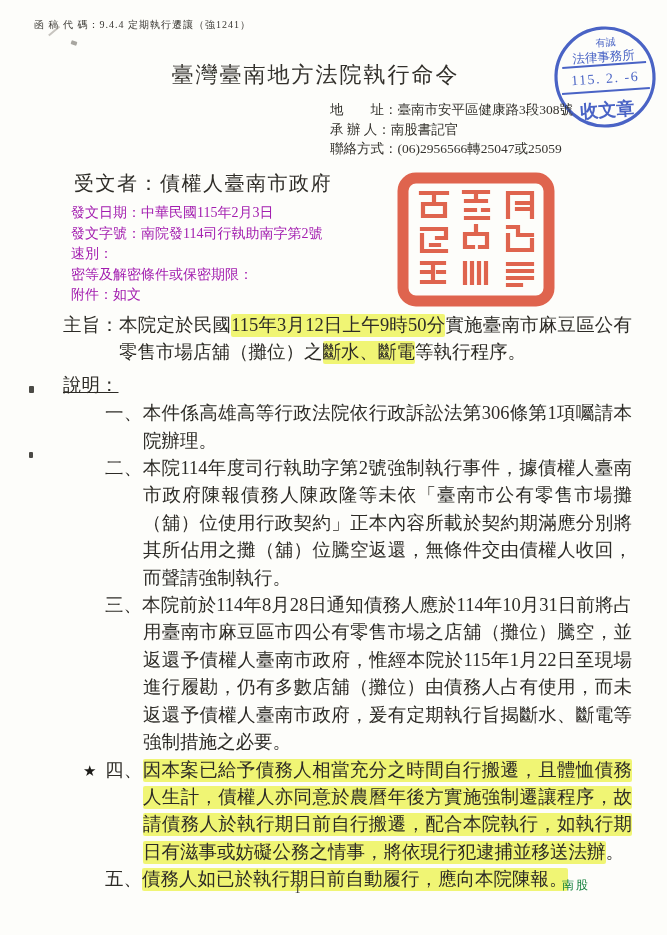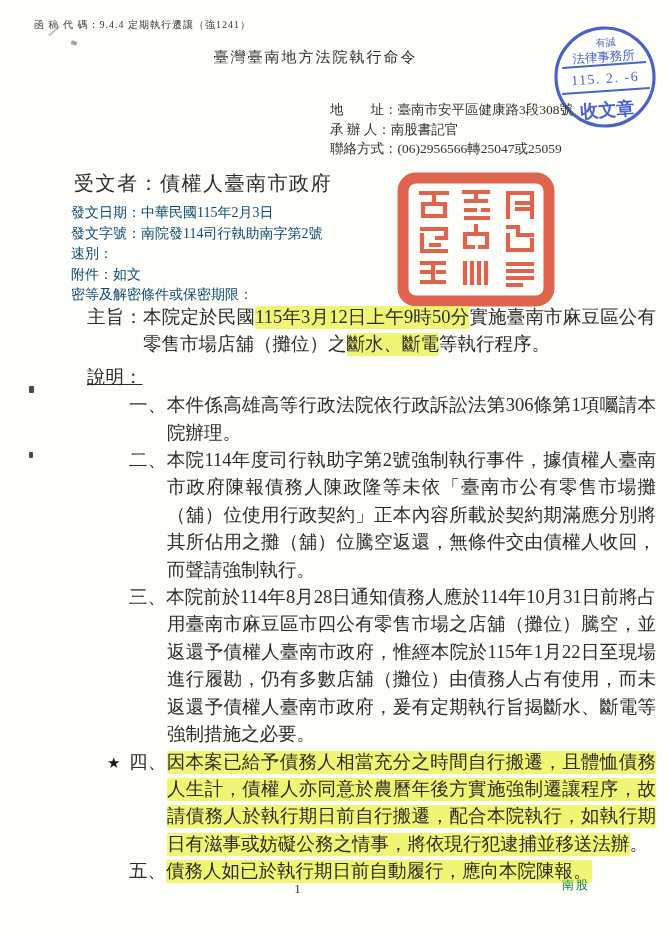--- a/index.html
+++ b/index.html
@@ -10,40 +10,39 @@
     color:#2e2c28;
     position:relative;
     overflow:hidden;
   }
   .page{position:absolute;inset:0;}
   .code-line{
     position:absolute;left:34px;top:18px;
     font-size:10px;letter-spacing:1px;color:#3a3833;
   }
   .doc-title{
-    position:absolute;left:0;top:48px;width:631px;
-    text-align:center;font-size:15px;letter-spacing:2px;color:#33312c;
+    position:absolute;left:0;top:60px;width:631px;
+    text-align:center;font-size:22px;letter-spacing:2px;color:#33312c;
   }
   .contact{
     position:absolute;left:330px;top:100px;
     font-size:13.5px;line-height:19.5px;color:#35332e;white-space:nowrap;
   }
   .recipient{
     position:absolute;left:74px;top:170px;
     font-size:20px;letter-spacing:1.5px;color:#2f2d28;font-family:Liberation Mono, monospace;
   }
   .meta{
     position:absolute;left:71px;top:203px;
-    font-size:14px;line-height:20.5px;color:#0c4a6e;white-space:nowrap;
+    font-size:14px;line-height:20.5px;color:#a21caf;white-space:nowrap;
   }
   .main{
-    position:absolute;left:63px;top:304px;width:569px;
+    position:absolute;left:63px;top:312px;width:569px;
     font-size:18.5px;line-height:27.4px;color:#2d2b26;
     text-align:justify;
-    margin-left:24px;
   }
   .subject{padding-left:56px;text-indent:-56px;margin-bottom:5px;}
   .expl-label{margin-bottom:1px;text-decoration:underline;}
   .items{margin-left:42px;}
   .item{padding-left:38px;text-indent:-38px;position:relative;}
   .item .star{
     position:absolute;left:-22px;top:1px;text-indent:0;
     font-size:15px;color:#1c1b18;
   }
   mark{
@@ -112,22 +111,22 @@
     <div>承 辦 人：南股書記官</div>
     <div>聯絡方式：(06)2956566轉25047或25059</div>
   </div>
 
   <div class="recipient">受文者：債權人臺南市政府</div>
 
   <div class="meta">
     <div>發文日期：中華民國115年2月3日</div>
     <div>發文字號：南院發114司行執助南字第2號</div>
     <div>速別：</div>
+    <div>密等及解密條件或保密期限：</div>
     <div>附件：如文</div>
-    <div>密等及解密條件或保密期限：</div>
   </div>
 
   <svg class="red-seal" viewBox="0 0 160 137">
     <g stroke="#dd4f36" fill="none" stroke-linecap="square">
       <rect x="7" y="7" width="146" height="123" rx="13" stroke-width="11"></rect>
       <g stroke-width="4.2">
         <path d="M25 22 h26 M38 22 v11 M27 33 h22 M27 33 v12 h22 v-12"></path>
         <path d="M68 21 h24 M80 21 v9 M70 30 h20 M70 39 h9 M87 39 h5 M70 47 h22"></path>
         <path d="M112 22 v24 M112 22 h24 v10 h-15 M121 38 h15 M136 32 v14"></path>
         <path d="M26 58 h24 v9 h-9 M26 64 v16 h24 M35 74 h8"></path>

